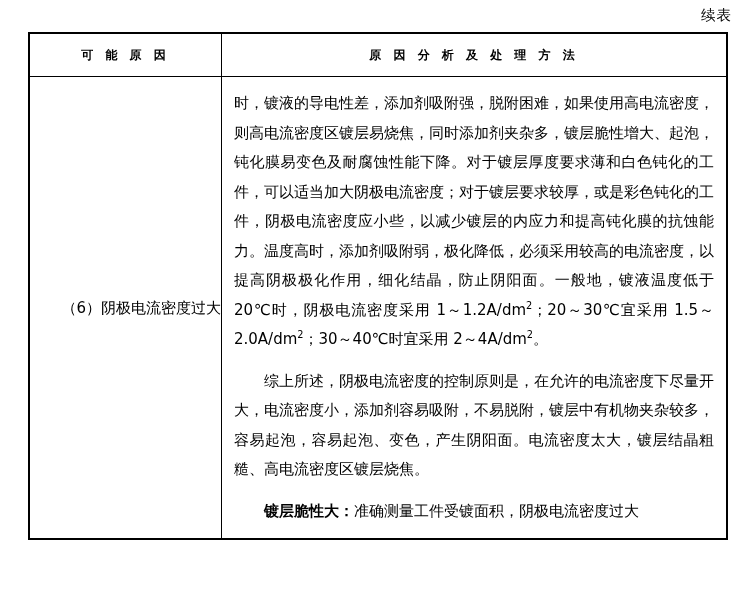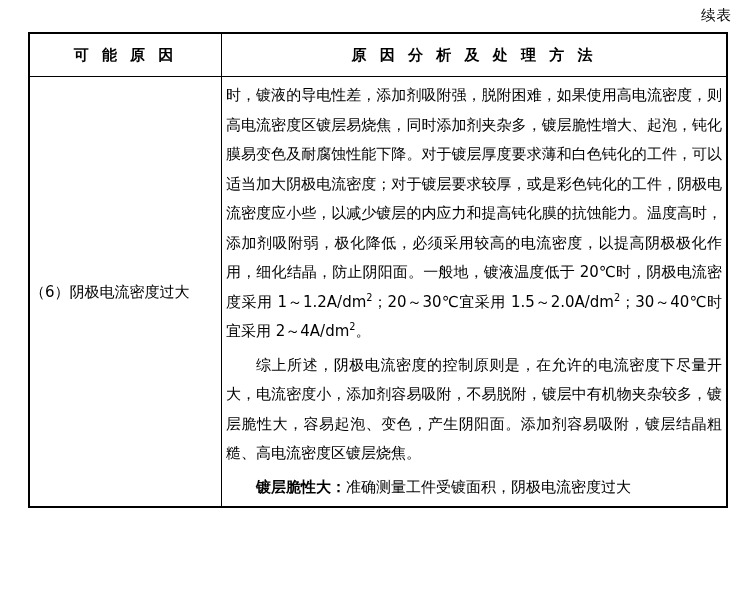--- a/index.html
+++ b/index.html
@@ -45,45 +45,45 @@
     table-layout: fixed;
   }
   table.doc-table td, table.doc-table th {
     border: 1.2px solid #000;
     padding: 0;
     vertical-align: middle;
   }
   .head-cell {
     text-align: center;
     font-weight: bold;
-    font-size: 15px;
+    font-size: 12px;
     letter-spacing: 4px;
     height: 42px;
     line-height: 42px;
   }
   .col-cause {
     width: 192px;
   }
   .cause-cell {
     font-size: 15px;
     line-height: 26px;
     padding: 0 12px;
     vertical-align: middle;
-    text-align: left;
+    text-align: right;
   }
   .body-cell {
     font-size: 15px;
     line-height: 29.5px;
     padding: 10px 14px 8px 16px;
     vertical-align: top;
     text-align: justify;
     text-align-last: left;
   }
   .body-cell p {
-    margin: 4px;
+    margin: 12px;
     text-align: justify;
   }
   .body-cell p.indent {
     text-indent: 2em;
   }
   .body-cell b {
     font-weight: bold;
   }
   sup {
     font-size: 0.65em;
@@ -108,21 +108,21 @@
         <tr>
           <th class="head-cell">可 能 原 因</th>
           <th class="head-cell">原 因 分 析 及 处 理 方 法</th>
         </tr>
       </thead>
       <tbody>
         <tr>
           <td class="cause-cell">（6）阴极电流密度过大</td>
           <td class="body-cell">
             <p>时，镀液的导电性差，添加剂吸附强，脱附困难，如果使用高电流密度，则高电流密度区镀层易烧焦，同时添加剂夹杂多，镀层脆性增大、起泡，钝化膜易变色及耐腐蚀性能下降。对于镀层厚度要求薄和白色钝化的工件，可以适当加大阴极电流密度；对于镀层要求较厚，或是彩色钝化的工件，阴极电流密度应小些，以减少镀层的内应力和提高钝化膜的抗蚀能力。温度高时，添加剂吸附弱，极化降低，必须采用较高的电流密度，以提高阴极极化作用，细化结晶，防止阴阳面。一般地，镀液温度低于 20℃时，阴极电流密度采用 1～1.2A/dm<sup>2</sup>；20～30℃宜采用 1.5～2.0A/dm<sup>2</sup>；30～40℃时宜采用 2～4A/dm<sup>2</sup>。</p>
-            <p class="indent">综上所述，阴极电流密度的控制原则是，在允许的电流密度下尽量开大，电流密度小，添加剂容易吸附，不易脱附，镀层中有机物夹杂较多，镀层脆性大，容易起泡、变色，产生阴阳面。添加剂容易吸附，镀层结晶粗糙、高电流密度区镀层烧焦。</p>
+            <p class="indent">综上所述，阴极电流密度的控制原则是，在允许的电流密度下尽量开大，电流密度小，添加剂容易吸附，不易脱附，镀层中有机物夹杂较多，容易起泡，容易起泡、变色，产生阴阳面。电流密度太大，镀层结晶粗糙、高电流密度区镀层烧焦。</p>
             <p class="indent"><b>镀层脆性大：</b><span>准确测量工件受镀面积，阴极电流密度过大</span></p>
           </td>
         </tr>
       </tbody>
     </table>
   </div>
 
 </div>
 
 </body></html>

